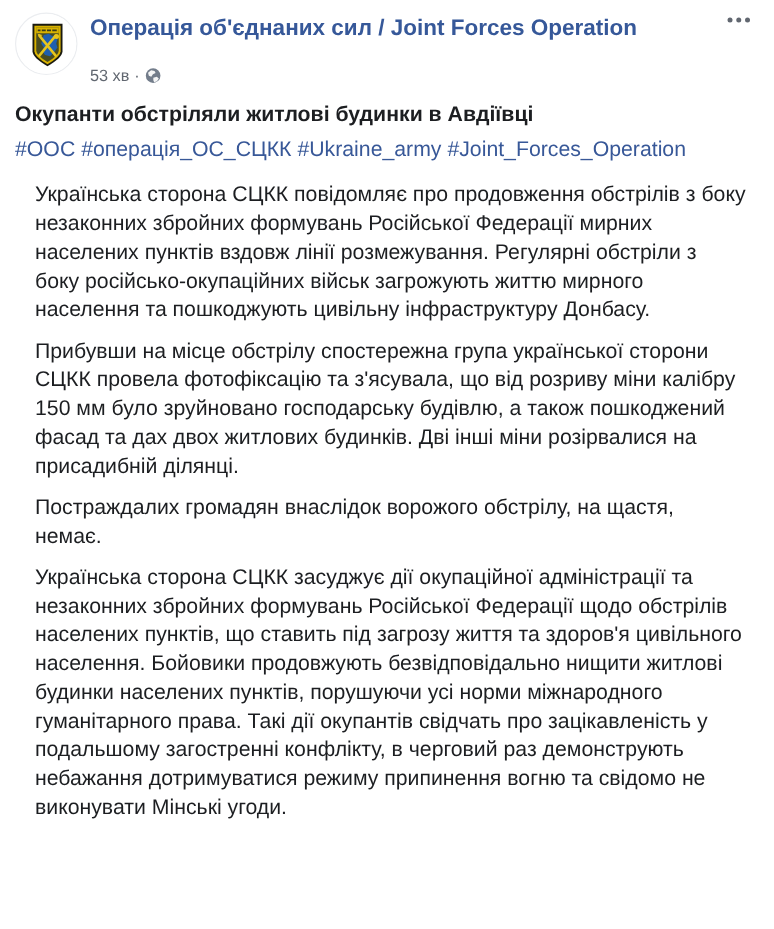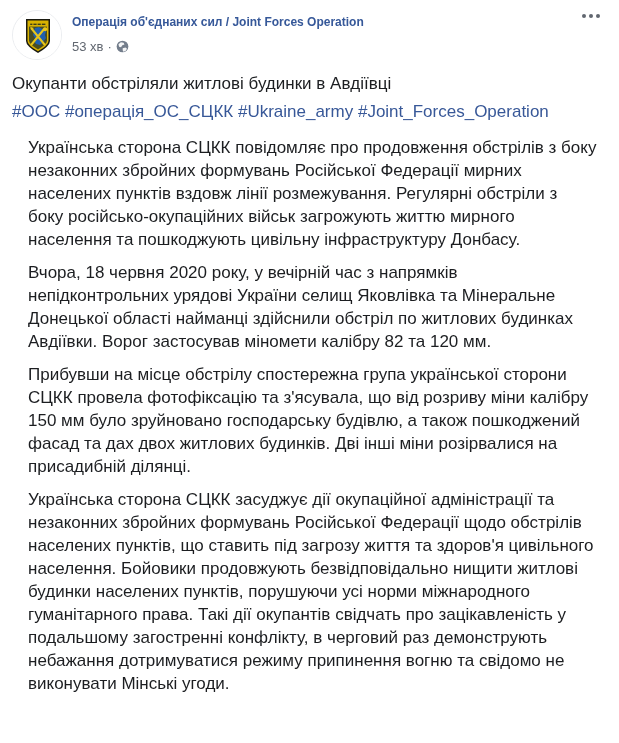--- a/index.html
+++ b/index.html
@@ -10,34 +10,34 @@
   }
   
   .post-header { display:flex; align-items:flex-start; padding:10px 12px 0 12px; position:relative; }
   .avatar-wrap {
     width:50px; height:50px; border-radius:50%; overflow:hidden; flex:0 0 50px;
     border:1px solid #ebedf0; background:#fff; cursor:pointer;
   }
   .avatar-wrap svg { display:block; }
   .header-text { margin-left:10px; padding-top:1px; }
   .page-name {
-    font-size:12px; font-weight:bold; color:#365899; text-decoration:none;
+    font-size:18px; font-weight:bold; color:#365899; text-decoration:none;
     line-height:23px; display:inline-block;
   }
-  .meta-row { display:flex; align-items:center; margin-top:5px; font-size:13px; color:#616770; }
+  .meta-row { display:flex; align-items:center; margin-top:19px; font-size:13px; color:#616770; }
   .meta-row .dot-sep { margin:0 4px; }
   .globe { width:13px; height:13px; display:inline-block; }
   .options-btn {
     position:absolute; top:6px; right:14px; width:28px; height:20px;
     display:flex; align-items:center; justify-content:center; gap:3px; cursor:pointer;
   }
   .options-btn i { width:4px; height:4px; border-radius:50%; background:#616770; display:block; }
   
   .post-body { padding:12px 22px 0 12px; font-size:17px; line-height:23px; color:#1c1e21; }
-  .post-title { margin:0 0 5px 0; }
+  .post-title { margin:0 0 5px 0;font-weight:bold; }
   .hashtag-line { margin:1px 0 13px 0; }
   .hashtag-line a { color:#385898; text-decoration:none; }
   .post-body p.para { margin:0 0 10px 16px; }
 </style>
 </head>
 <body>
 
 <div class="screen">
 
   <div class="post-header">
@@ -91,18 +91,18 @@
     <p class="post-title">Окупанти обстріляли житлові будинки в Авдіївці</p>
 
     <p class="hashtag-line">
       <a href="#">#ООС</a>
       <a href="#">#операція_ОС_СЦКК</a>
       <a href="#">#Ukraine_army</a>
       <a href="#">#Joint_Forces_Operation</a>
     </p>
 
     <p class="para">Українська сторона СЦКК повідомляє про продовження обстрілів з боку незаконних збройних формувань Російської Федерації мирних населених пунктів вздовж лінії розмежування. Регулярні обстріли з боку російсько-окупаційних військ загрожують життю мирного населення та пошкоджують цивільну інфраструктуру Донбасу.</p>
-    <p class="para">Вчора, 18 червня 2020 року, у вечірній час з напрямків непідконтрольних урядові України селищ Яковлівка та Мінеральне Донецької області найманці здійснили обстріл по житлових будинках Авдіївки. Ворог застосував міномети калібру 82 та 120 мм.</p>
     <p class="para">Прибувши на місце обстрілу спостережна група української сторони СЦКК провела фотофіксацію та з'ясувала, що від розриву міни калібру 150 мм було зруйновано господарську будівлю, а також пошкоджений фасад та дах двох житлових будинків. Дві інші міни розірвалися на присадибній ділянці.</p>
+    <p class="para">Постраждалих громадян внаслідок ворожого обстрілу, на щастя, немає.</p>
     <p class="para">Українська сторона СЦКК засуджує дії окупаційної адміністрації та незаконних збройних формувань Російської Федерації щодо обстрілів населених пунктів, що ставить під загрозу життя та здоров'я цивільного населення. Бойовики продовжують безвідповідально нищити житлові будинки населених пунктів, порушуючи усі норми міжнародного гуманітарного права. Такі дії окупантів свідчать про зацікавленість у подальшому загостренні конфлікту, в черговий раз демонструють небажання дотримуватися режиму припинення вогню та свідомо не виконувати Мінські угоди.</p>
   </div>
 
 </div>
 
 </body></html>

